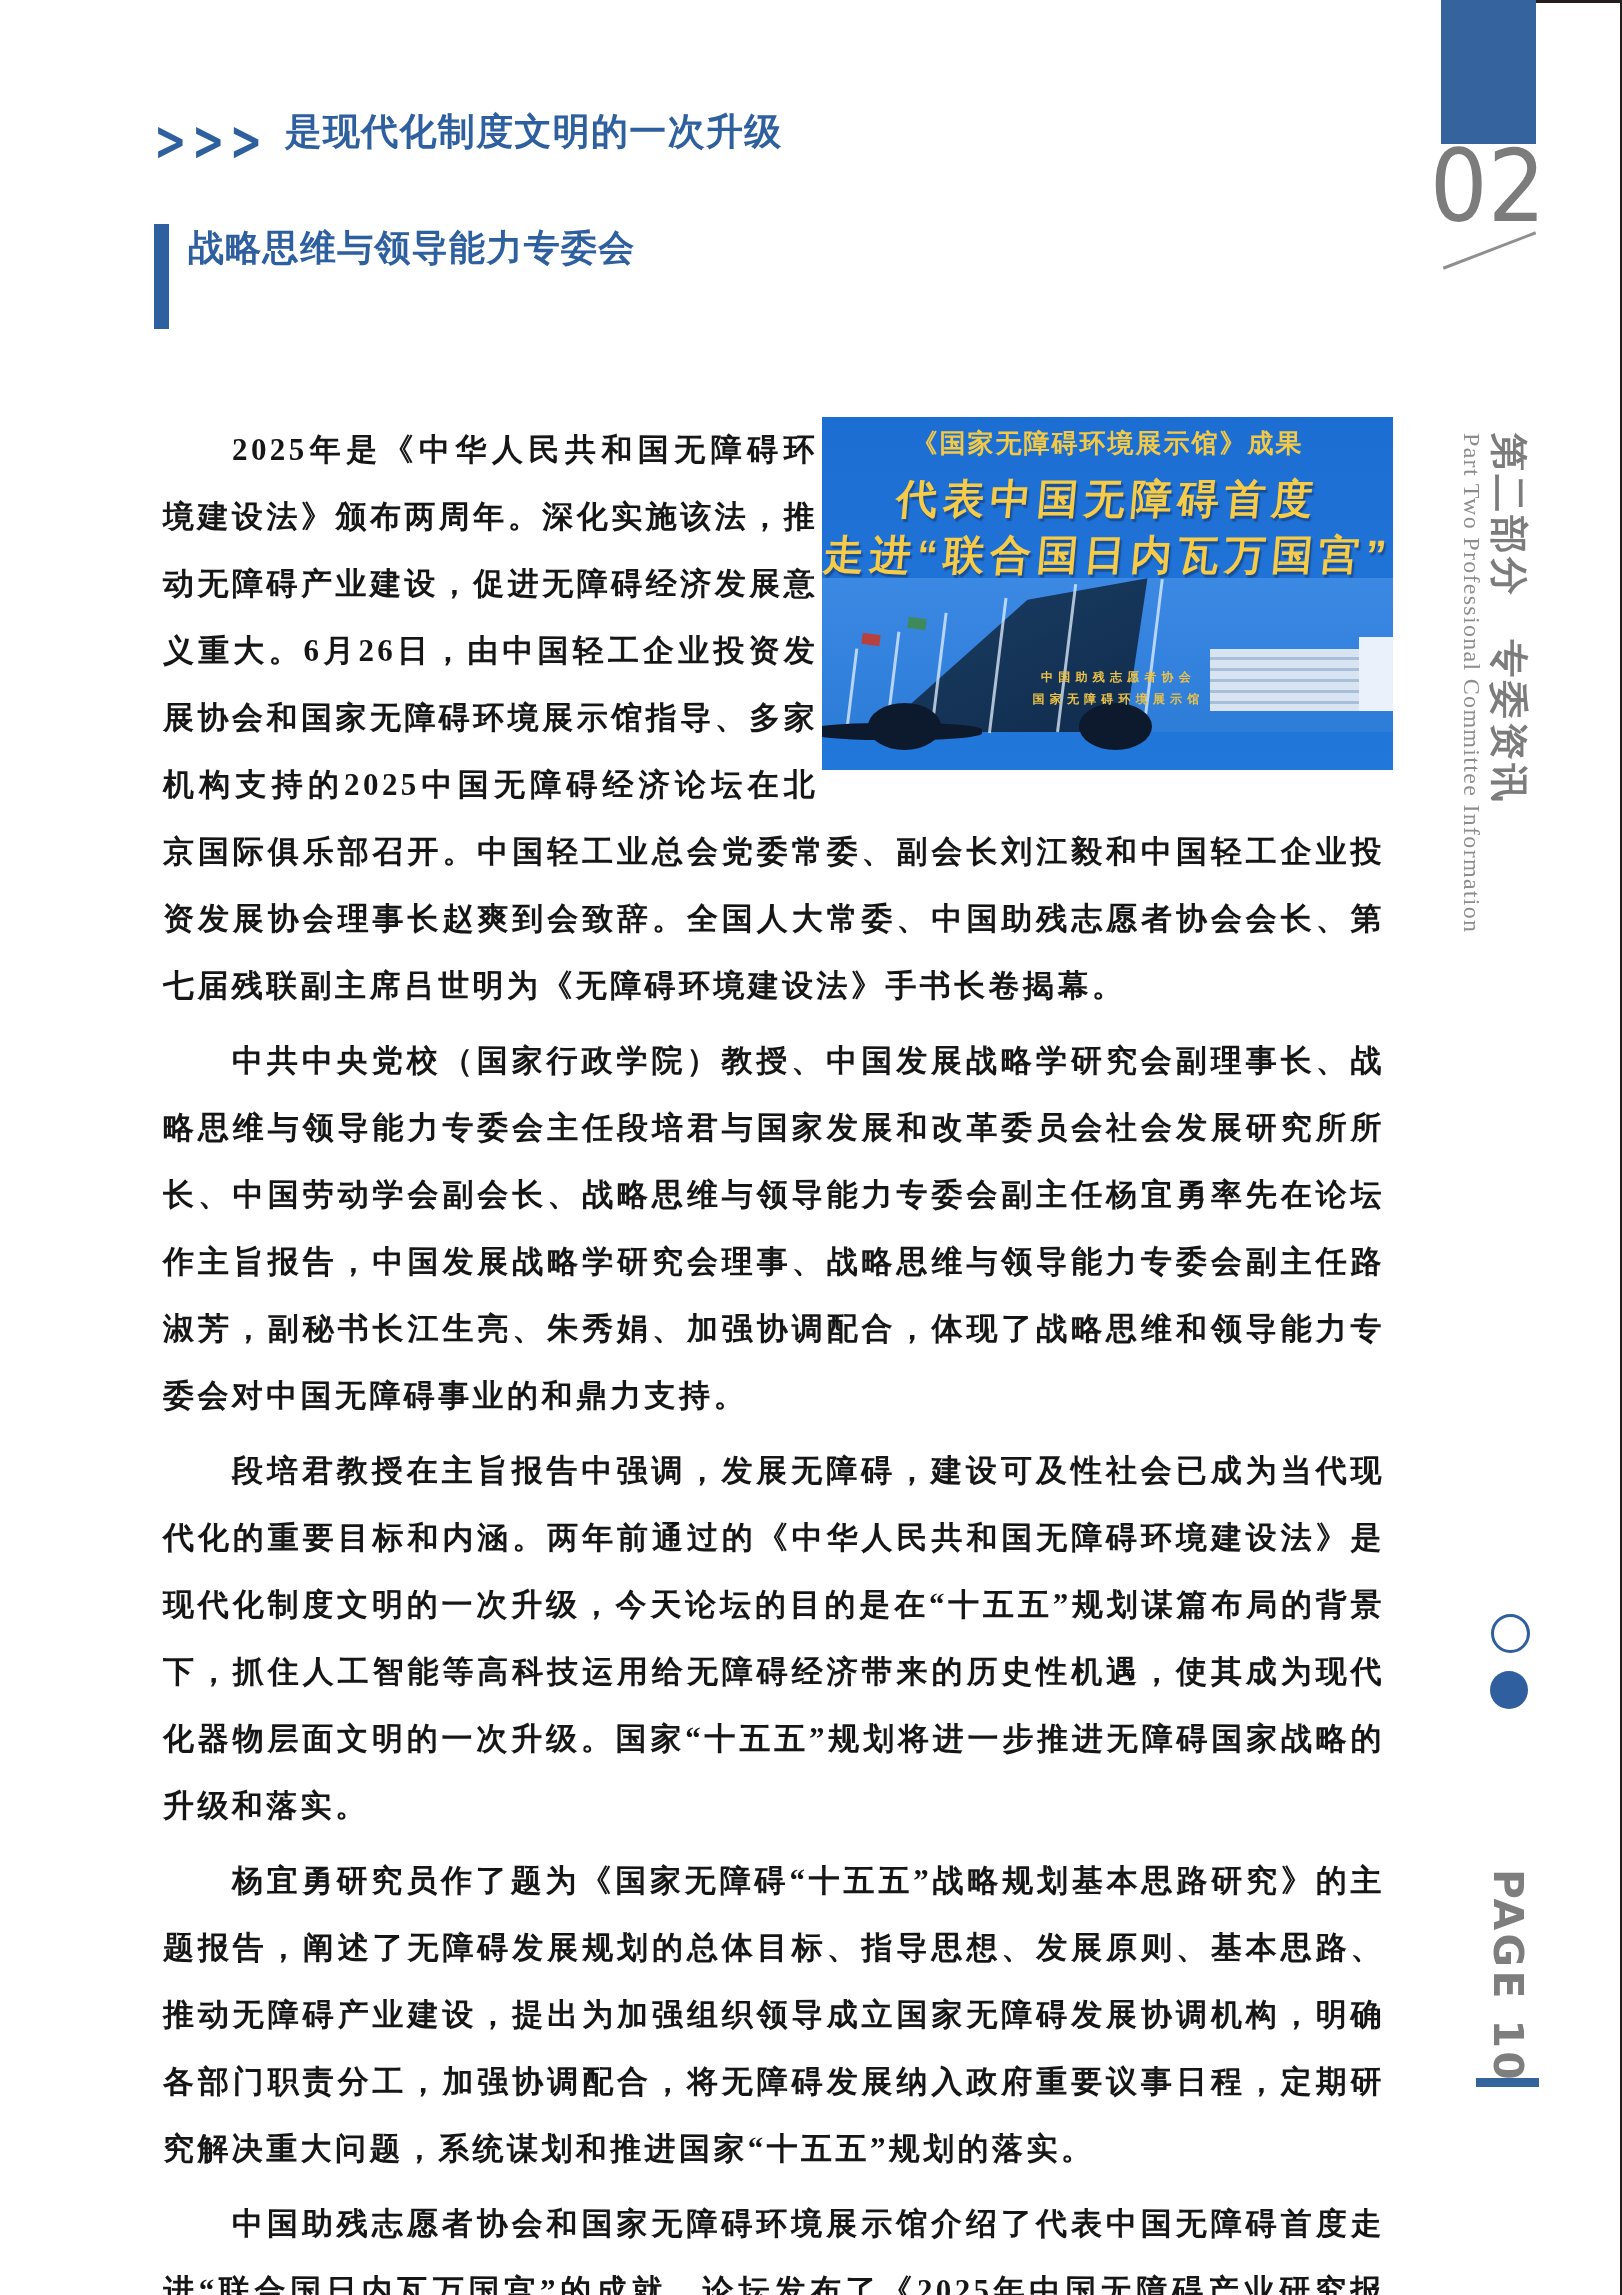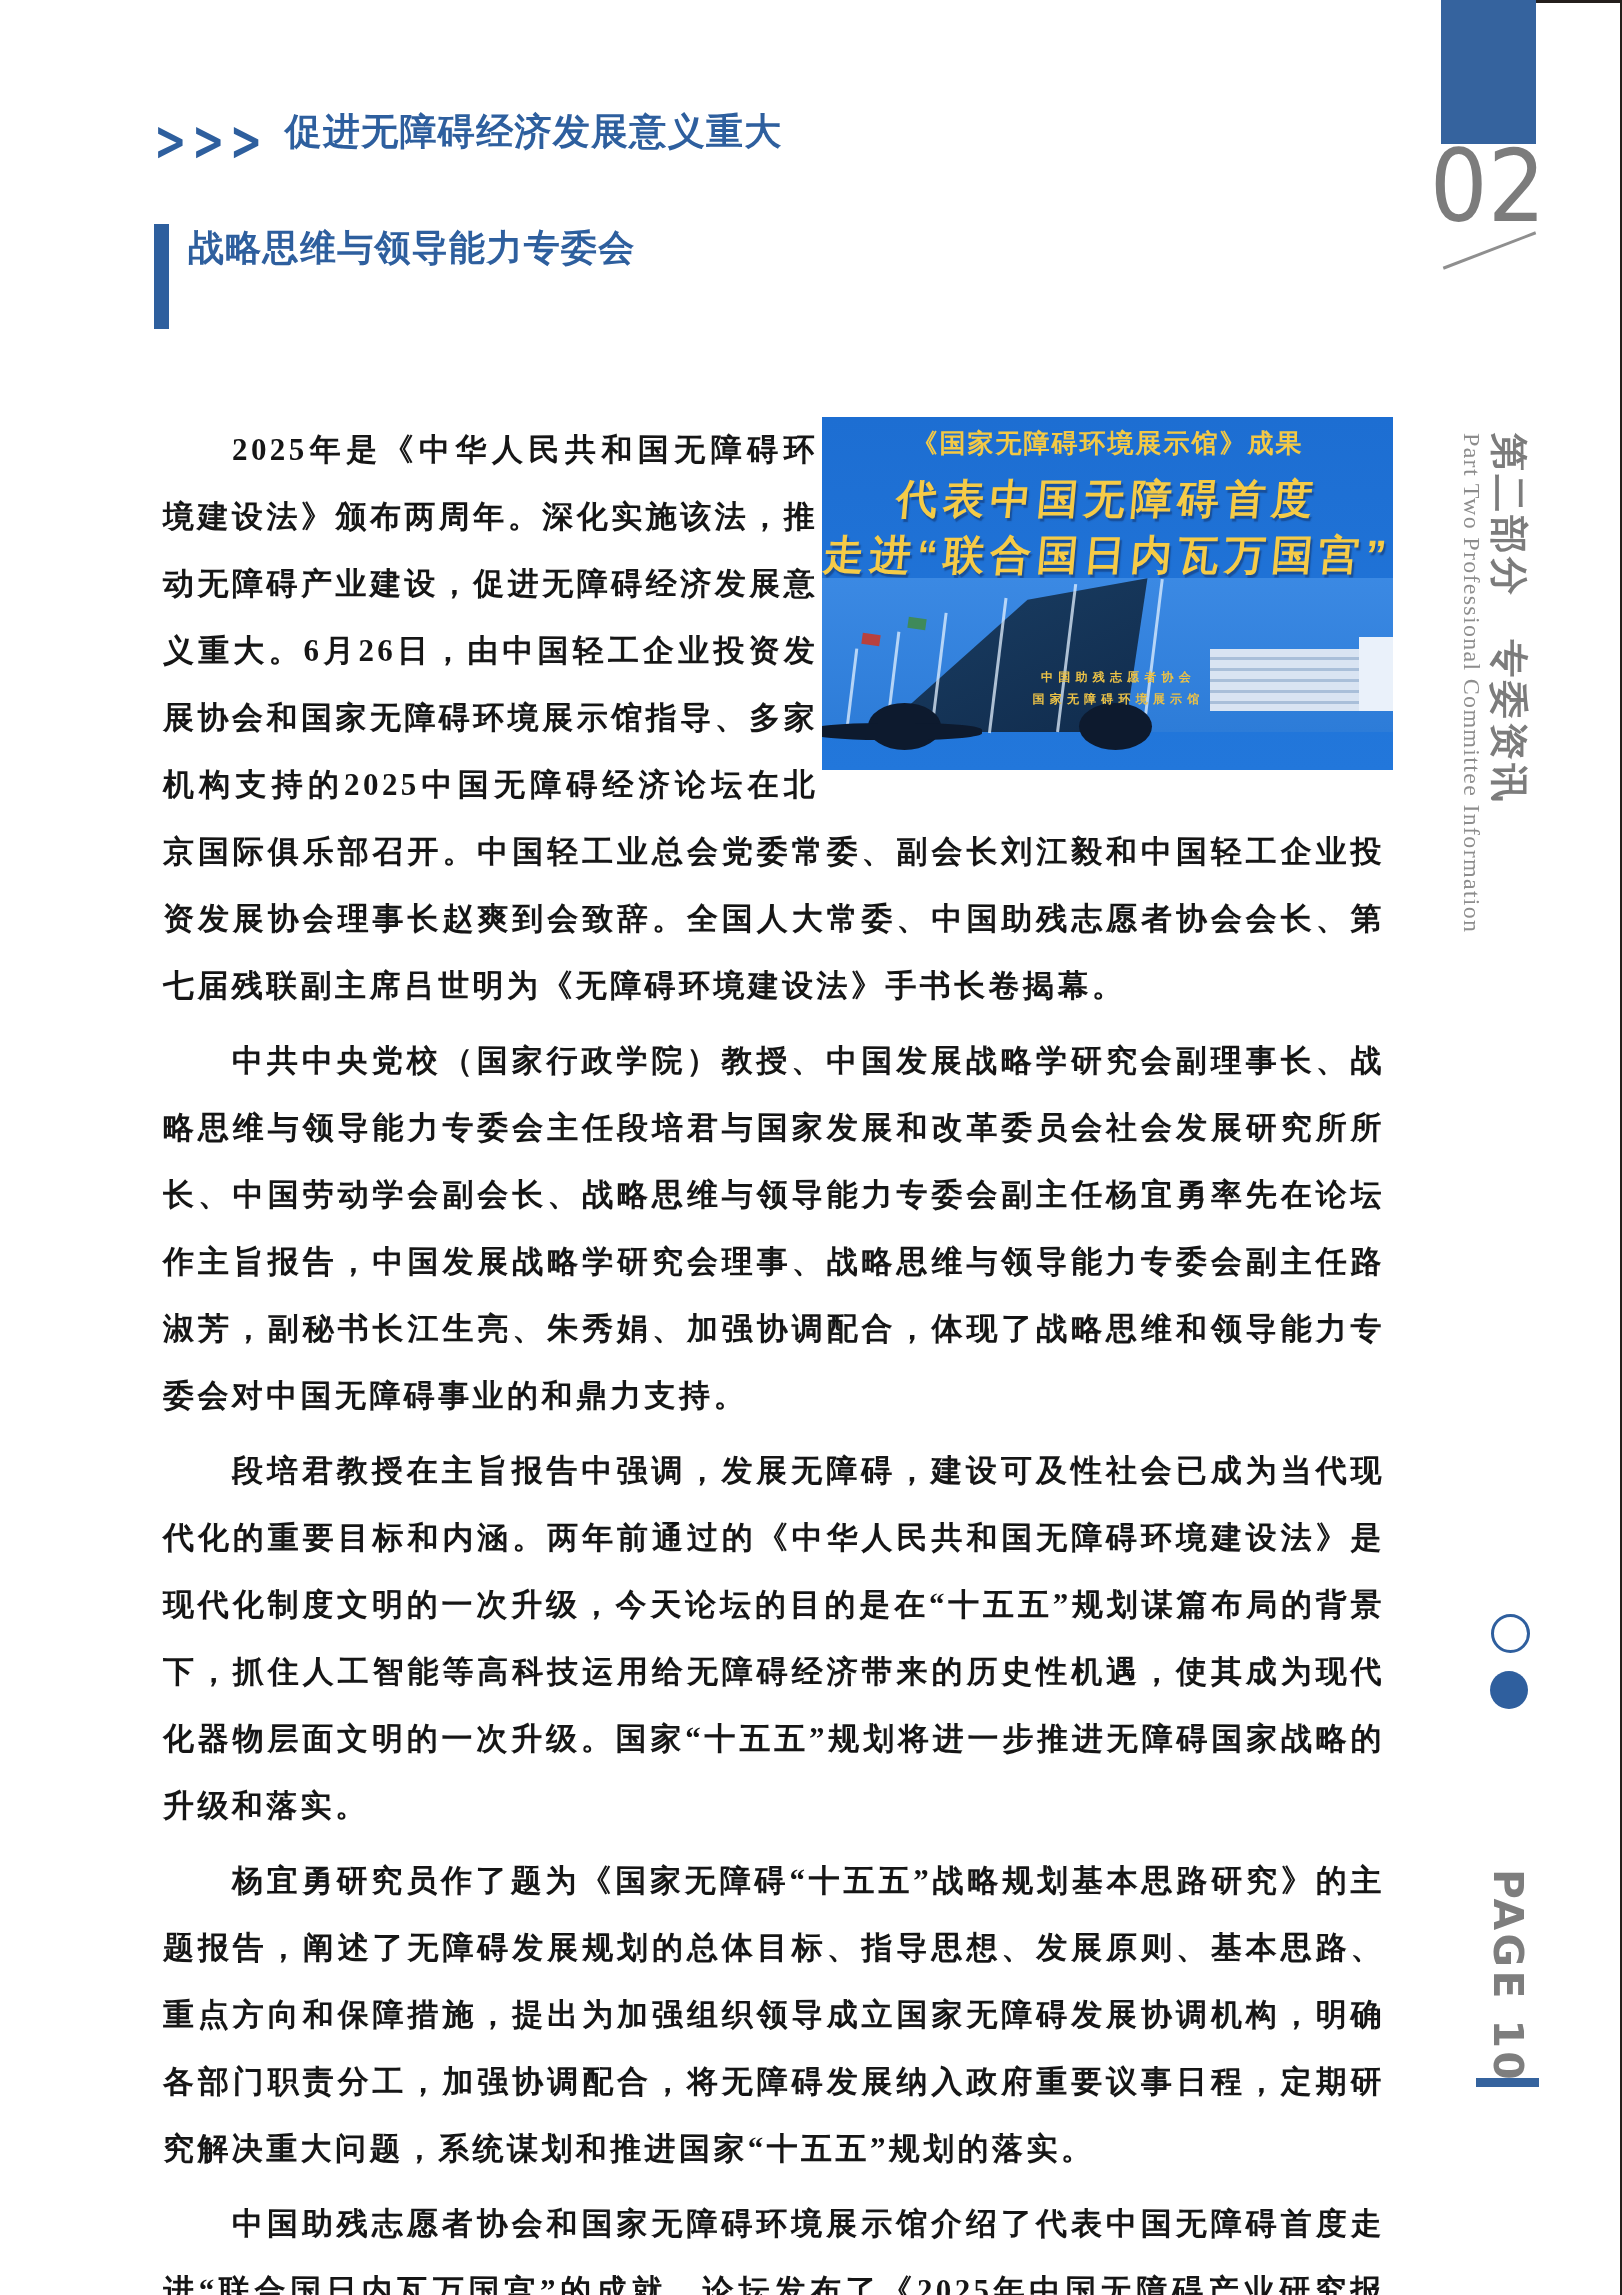--- a/index.html
+++ b/index.html
@@ -122,21 +122,21 @@
 </head>
 <body>
 
 <div class="page">
 
   <div class="edge-right"></div>
   <div class="edge-top"></div>
 
   <div class="header">
     <span class="chevrons">&gt;&gt;&gt;</span>
-    <h1 class="header-title">促进无障碍经济发展意义重大</h1>
+    <h1 class="header-title">是现代化制度文明的一次升级</h1>
   </div>
 
   <div class="title-block">
     <div class="title-bar"></div>
     <h2 class="article-title">
       <span>战略思维与领导能力专委会</span><br>
     </h2>
   </div>
 
   <div class="body-text">
@@ -161,21 +161,21 @@
         <div class="head h2"></div>
         <div class="crowd"></div>
       </div>
       <div class="fig-credit1">中国助残志愿者协会</div>
       <div class="fig-credit2">国家无障碍环境展示馆</div>
     </div>
 
     <p>2025年是《中华人民共和国无障碍环境建设法》颁布两周年。深化实施该法，推动无障碍产业建设，促进无障碍经济发展意义重大。6月26日，由中国轻工企业投资发展协会和国家无障碍环境展示馆指导、多家机构支持的2025中国无障碍经济论坛在北京国际俱乐部召开。中国轻工业总会党委常委、副会长刘江毅和中国轻工企业投资发展协会理事长赵爽到会致辞。全国人大常委、中国助残志愿者协会会长、第七届残联副主席吕世明为《无障碍环境建设法》手书长卷揭幕。</p>
     <p>中共中央党校（国家行政学院）教授、中国发展战略学研究会副理事长、战略思维与领导能力专委会主任段培君与国家发展和改革委员会社会发展研究所所长、中国劳动学会副会长、战略思维与领导能力专委会副主任杨宜勇率先在论坛作主旨报告，中国发展战略学研究会理事、战略思维与领导能力专委会副主任路淑芳，副秘书长江生亮、朱秀娟、加强协调配合，体现了战略思维和领导能力专委会对中国无障碍事业的和鼎力支持。</p>
     <p>段培君教授在主旨报告中强调，发展无障碍，建设可及性社会已成为当代现代化的重要目标和内涵。两年前通过的《中华人民共和国无障碍环境建设法》是现代化制度文明的一次升级，今天论坛的目的是在“十五五”规划谋篇布局的背景下，抓住人工智能等高科技运用给无障碍经济带来的历史性机遇，使其成为现代化器物层面文明的一次升级。国家“十五五”规划将进一步推进无障碍国家战略的升级和落实。</p>
-    <p>杨宜勇研究员作了题为《国家无障碍“十五五”战略规划基本思路研究》的主题报告，阐述了无障碍发展规划的总体目标、指导思想、发展原则、基本思路、重点方向和保障措施，提出为加强组织领导成立国家无障碍发展协调机构，明确各部门职责分工，加强协调配合，将无障碍发展纳入政府重要议事日程，定期研究解决重大问题，系统谋划和推进国家“十五五”规划的落实。</p>
+    <p>杨宜勇研究员作了题为《国家无障碍“十五五”战略规划基本思路研究》的主题报告，阐述了无障碍发展规划的总体目标、指导思想、发展原则、基本思路、推动无障碍产业建设，提出为加强组织领导成立国家无障碍发展协调机构，明确各部门职责分工，加强协调配合，将无障碍发展纳入政府重要议事日程，定期研究解决重大问题，系统谋划和推进国家“十五五”规划的落实。</p>
     <p>中国助残志愿者协会和国家无障碍环境展示馆介绍了代表中国无障碍首度走进“联合国日内瓦万国宫”的成就。论坛发布了《2025年中国无障碍产业研究报告》，举行</p>
   </div>
 
   <div class="side-rect"></div>
   <div class="side-num">02</div>
   <div class="side-slash"></div>
 
   <div class="side-vert">
     <div class="cn">第二部分　专委资讯</div>
     <div class="en">Part Two  Professional Committee Information</div>

